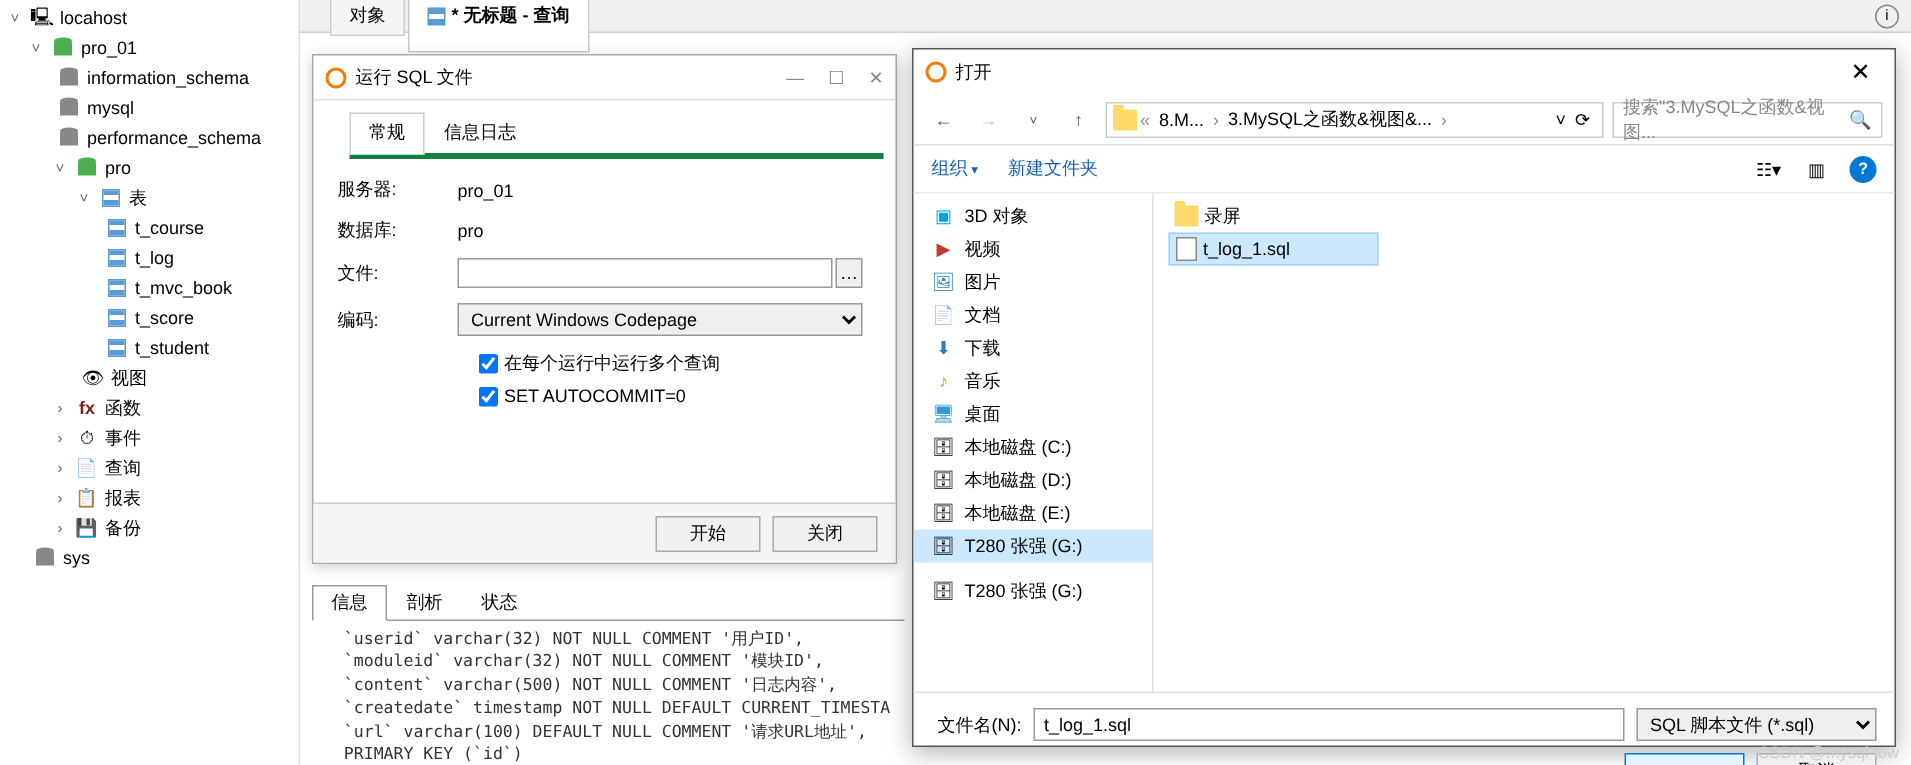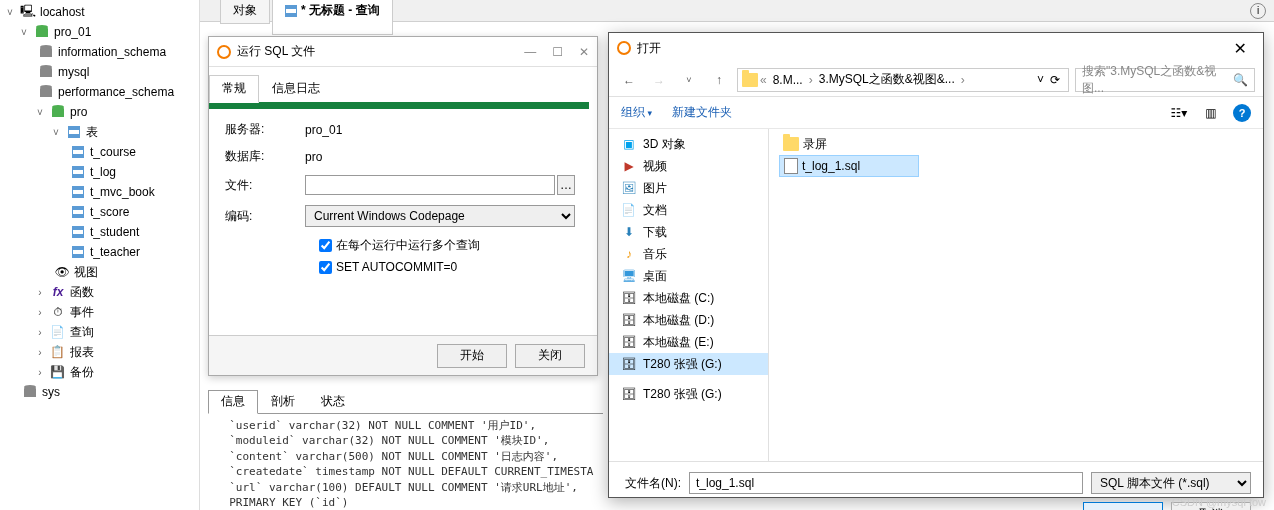--- a/index.html
+++ b/index.html
@@ -14,33 +14,33 @@
     
     .sidebar { position: absolute; left: 0; top: 0; width: 200px; height: 510px; background: #fff; border-right: 1px solid #ddd; padding: 2px; }
     .tree-node { display: flex; align-items: center; height: 20px; padding: 0 2px; cursor: pointer; white-space: nowrap; }
     .tree-toggle { width: 12px; text-align: center; color: #666; font-size: 10px; }
     .tree-icon { width: 16px; height: 14px; margin: 0 4px; display: inline-flex; align-items: center; justify-content: center; }
     .db-icon { background: #888; border-radius: 2px 2px 0 0; width: 12px; height: 10px; position: relative; }
     .db-icon::before { content: ''; position: absolute; top: -2px; left: 0; width: 12px; height: 4px; background: #888; border-radius: 50%; }
     .db-icon.green { background: #4caf50; }
     .db-icon.green::before { background: #4caf50; }
     .table-icon { display: inline-block; width: 12px; height: 12px; background: linear-gradient(#5b9bd5 33%, #fff 33%, #fff 66%, #5b9bd5 66%); border: 1px solid #5b9bd5; }
-    .fx-icon { font-style: italic; color: #4c1d95; font-weight: bold; }
+    .fx-icon { color: #7f1d1d; font-weight: bold; }
     .indent-1 { padding-left: 16px; }
     .indent-2 { padding-left: 32px; }
     .indent-3 { padding-left: 48px; }
     .indent-4 { padding-left: 64px; }
     
     
     .sql-dialog { position: absolute; left: 208px; top: 36px; width: 390px; height: 340px; background: #fff; border: 1px solid #aaa; box-shadow: 0 2px 8px rgba(0,0,0,0.2); }
     .dialog-title { height: 30px; display: flex; align-items: center; padding: 0 8px; border-bottom: 1px solid #e0e0e0; }
     .dialog-title-text { flex: 1; }
     .dialog-btns { display: flex; gap: 16px; color: #888; }
     .dialog-btns span { cursor: pointer; }
-    .dialog-tabs { display: flex; border-bottom: 7px solid #15803d; margin: 8px 8px 0 0; }
+    .dialog-tabs { display: flex; border-bottom: 4px solid #15803d; margin: 8px 8px 0 24px; }
     .dialog-tab { padding: 4px 12px; border: 1px solid transparent; cursor: pointer; }
     .dialog-tab.active { border: 1px solid #ccc; border-bottom: 1px solid #fff; background: #fff; margin-bottom: -1px; }
     .dialog-form { padding: 12px 16px; }
     .form-row { display: flex; align-items: center; margin-bottom: 10px; }
     .form-label { width: 80px; }
     .form-value { flex: 1; }
     .form-input { width: 250px; height: 20px; border: 1px solid #999; padding: 0 4px; }
     .form-select { width: 270px; height: 22px; border: 1px solid #999; padding: 0 4px; }
     .browse-btn { width: 18px; height: 20px; border: 1px solid #999; background: #f0f0f0; margin-left: 2px; cursor: pointer; }
     .checkbox-row { margin-left: 94px; margin-bottom: 6px; display: flex; align-items: center; gap: 4px; }
@@ -170,26 +170,20 @@
         <span class="table-icon"></span>
       </span>
       <span>t_score</span>
     </div>
   <div class="tree-node indent-4">
       <span class="tree-icon">
         <span class="table-icon"></span>
       </span>
       <span>t_student</span>
     </div>
-  <div class="tree-node indent-4">
-      <span class="tree-icon">
-        <span class="table-icon"></span>
-      </span>
-      <span>t_teacher</span>
-    </div>
   <div class="tree-node indent-3">
       <span class="tree-icon">👁</span>
       <span>视图</span>
     </div>
   <div class="tree-node indent-2">
       <span class="tree-toggle">›</span>
       <span class="tree-icon fx-icon">fx</span>
       <span>函数</span>
     </div>
   <div class="tree-node indent-2">

